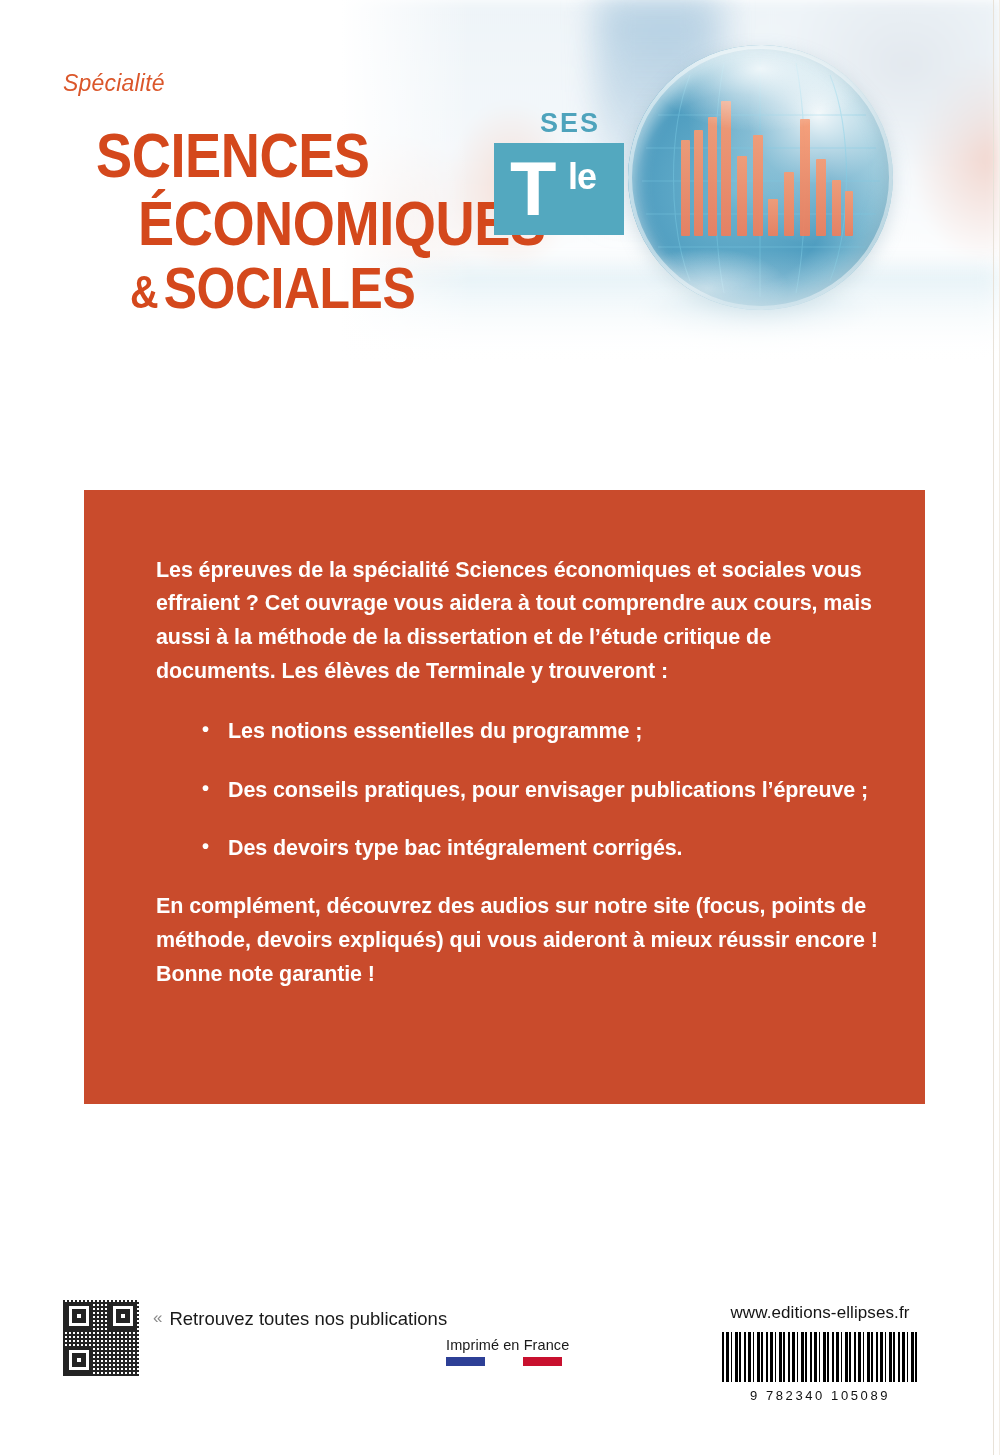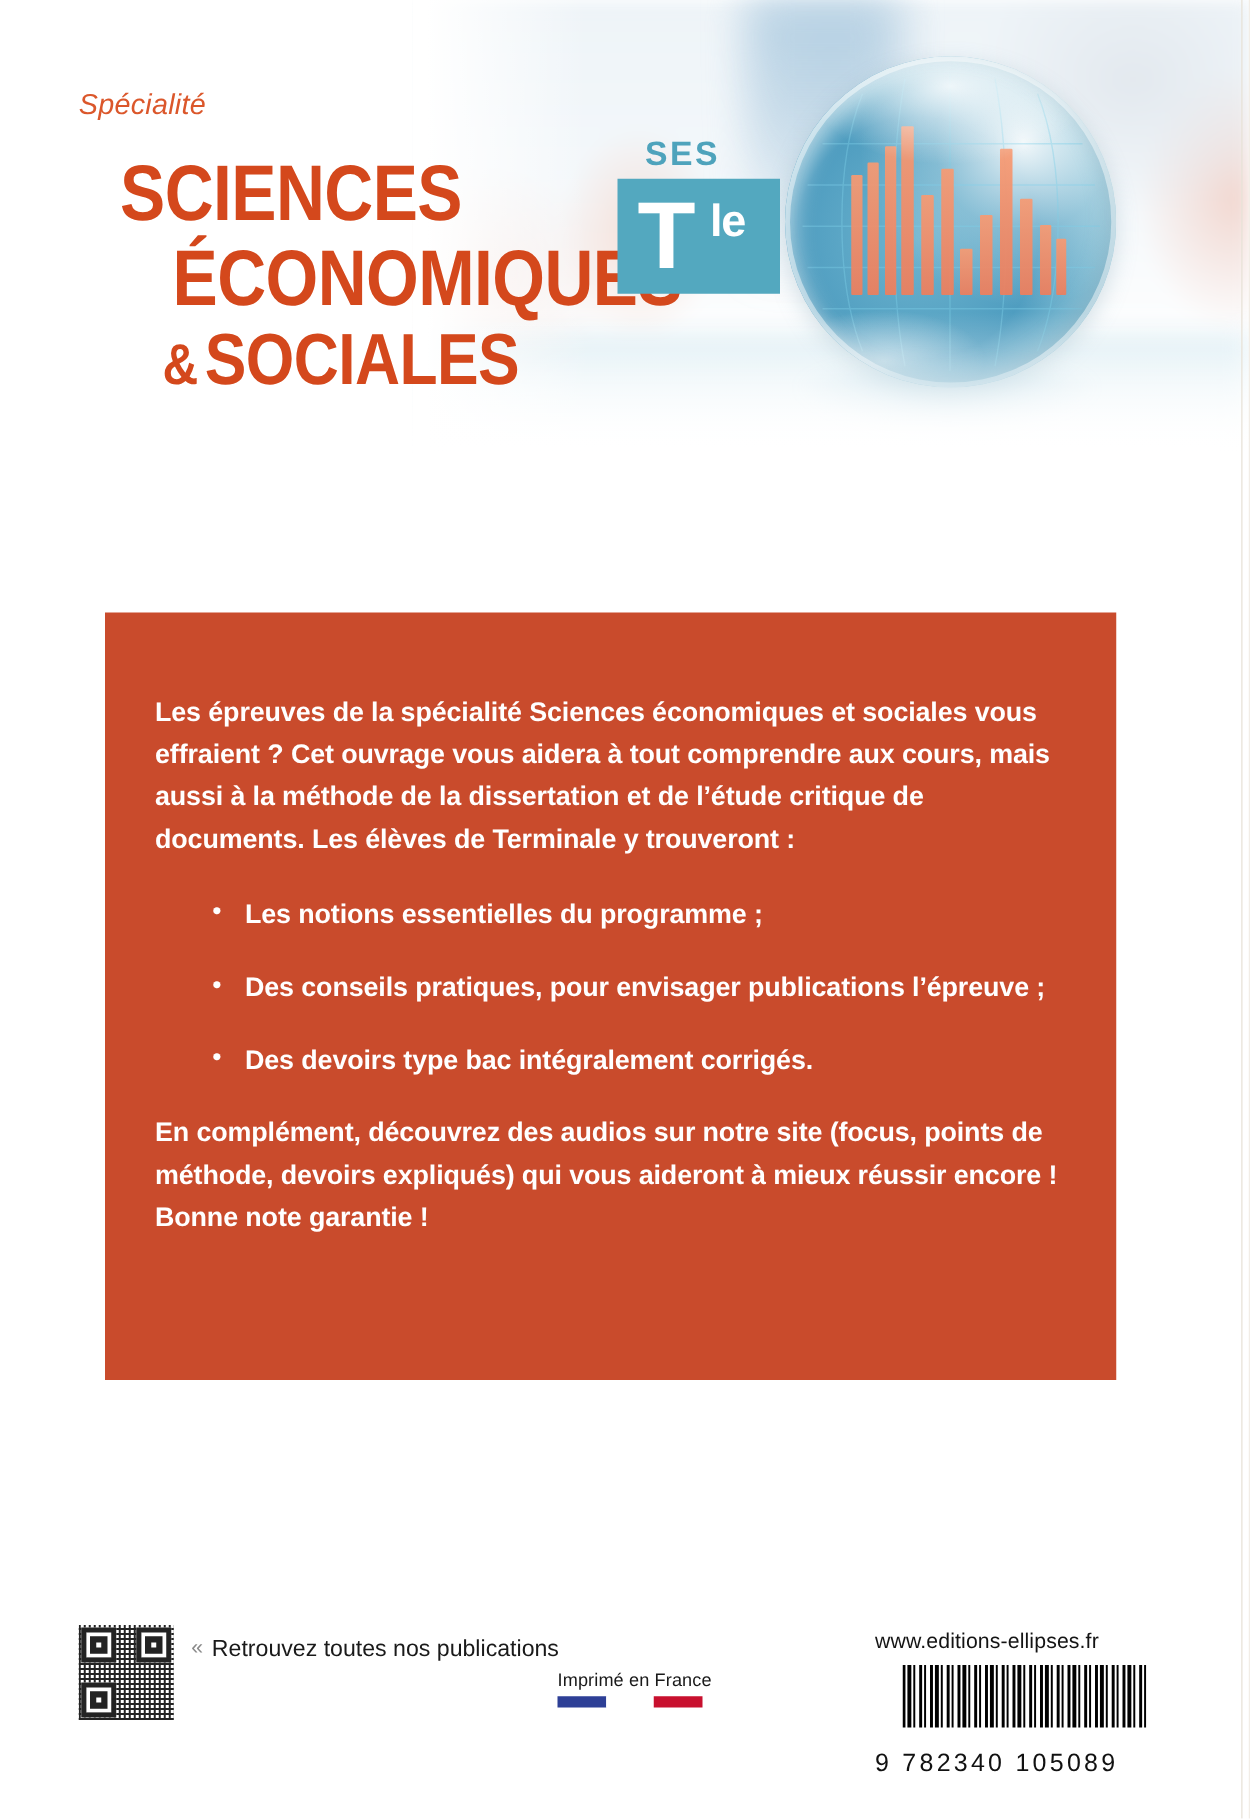--- a/index.html
+++ b/index.html
@@ -186,21 +186,21 @@
   .badge {
     position: absolute;
     left: 494px;
     top: 110px;
   }
   .badge-ses {
     font-size: 27px;
     font-weight: bold;
     color: #4EA3BC;
     letter-spacing: 2px;
-    text-align: left;
+    text-align: center;
     width: 108px;
     margin-left: 22px;
     line-height: 1;
   }
   .badge-box {
     margin-top: 6px;
     width: 130px;
     height: 92px;
     background: #53A8BF;
     position: relative;
@@ -229,20 +229,21 @@
 
   
   .orange-box {
     position: absolute;
     left: 84px;
     top: 490px;
     width: 809px;
     height: 614px;
     background: #C94B2C;
     color: #ffffff;
+    padding-left: 32px;
   }
   .ob-inner {
     padding: 42px 44px 0 40px;
   }
   .intro {
     font-size: 21.5px;
     line-height: 1.58;
     font-weight: 600;
     letter-spacing: -0.1px;
   }
@@ -351,41 +352,42 @@
   }
   .flag span { display: block; height: 100%; }
   .flag .b { width: 33.34%; background: #2d3f96; }
   .flag .w { width: 33.33%; background: #ffffff; }
   .flag .r { width: 33.33%; background: #c8102e; }
 
   .pub-block {
     position: absolute;
     right: 60px;
     top: 1303px;
+    text-align: center;
     width: 240px;
   }
   .pub-url {
     font-size: 17px;
     color: #141414;
     letter-spacing: 0.1px;
   }
   .barcode {
     margin: 9px auto 0 auto;
     width: 196px;
     height: 50px;
     background-image:
       repeating-linear-gradient(90deg,
         #000 0 2px, #fff 2px 4px, #000 4px 7px, #fff 7px 9px,
         #000 9px 10px, #fff 10px 13px, #000 13px 16px, #fff 16px 17px,
         #000 17px 19px, #fff 19px 22px);
     background-size: 22px 100%;
   }
   .isbn {
-    margin-top: 18px;
-    font-size: 20px;
+    margin-top: 6px;
+    font-size: 13px;
     color: #111;
     letter-spacing: 2.6px;
   }
 </style>
 </head>
 <body>
 
 <div class="page">
 
   <div class="header-photo">

